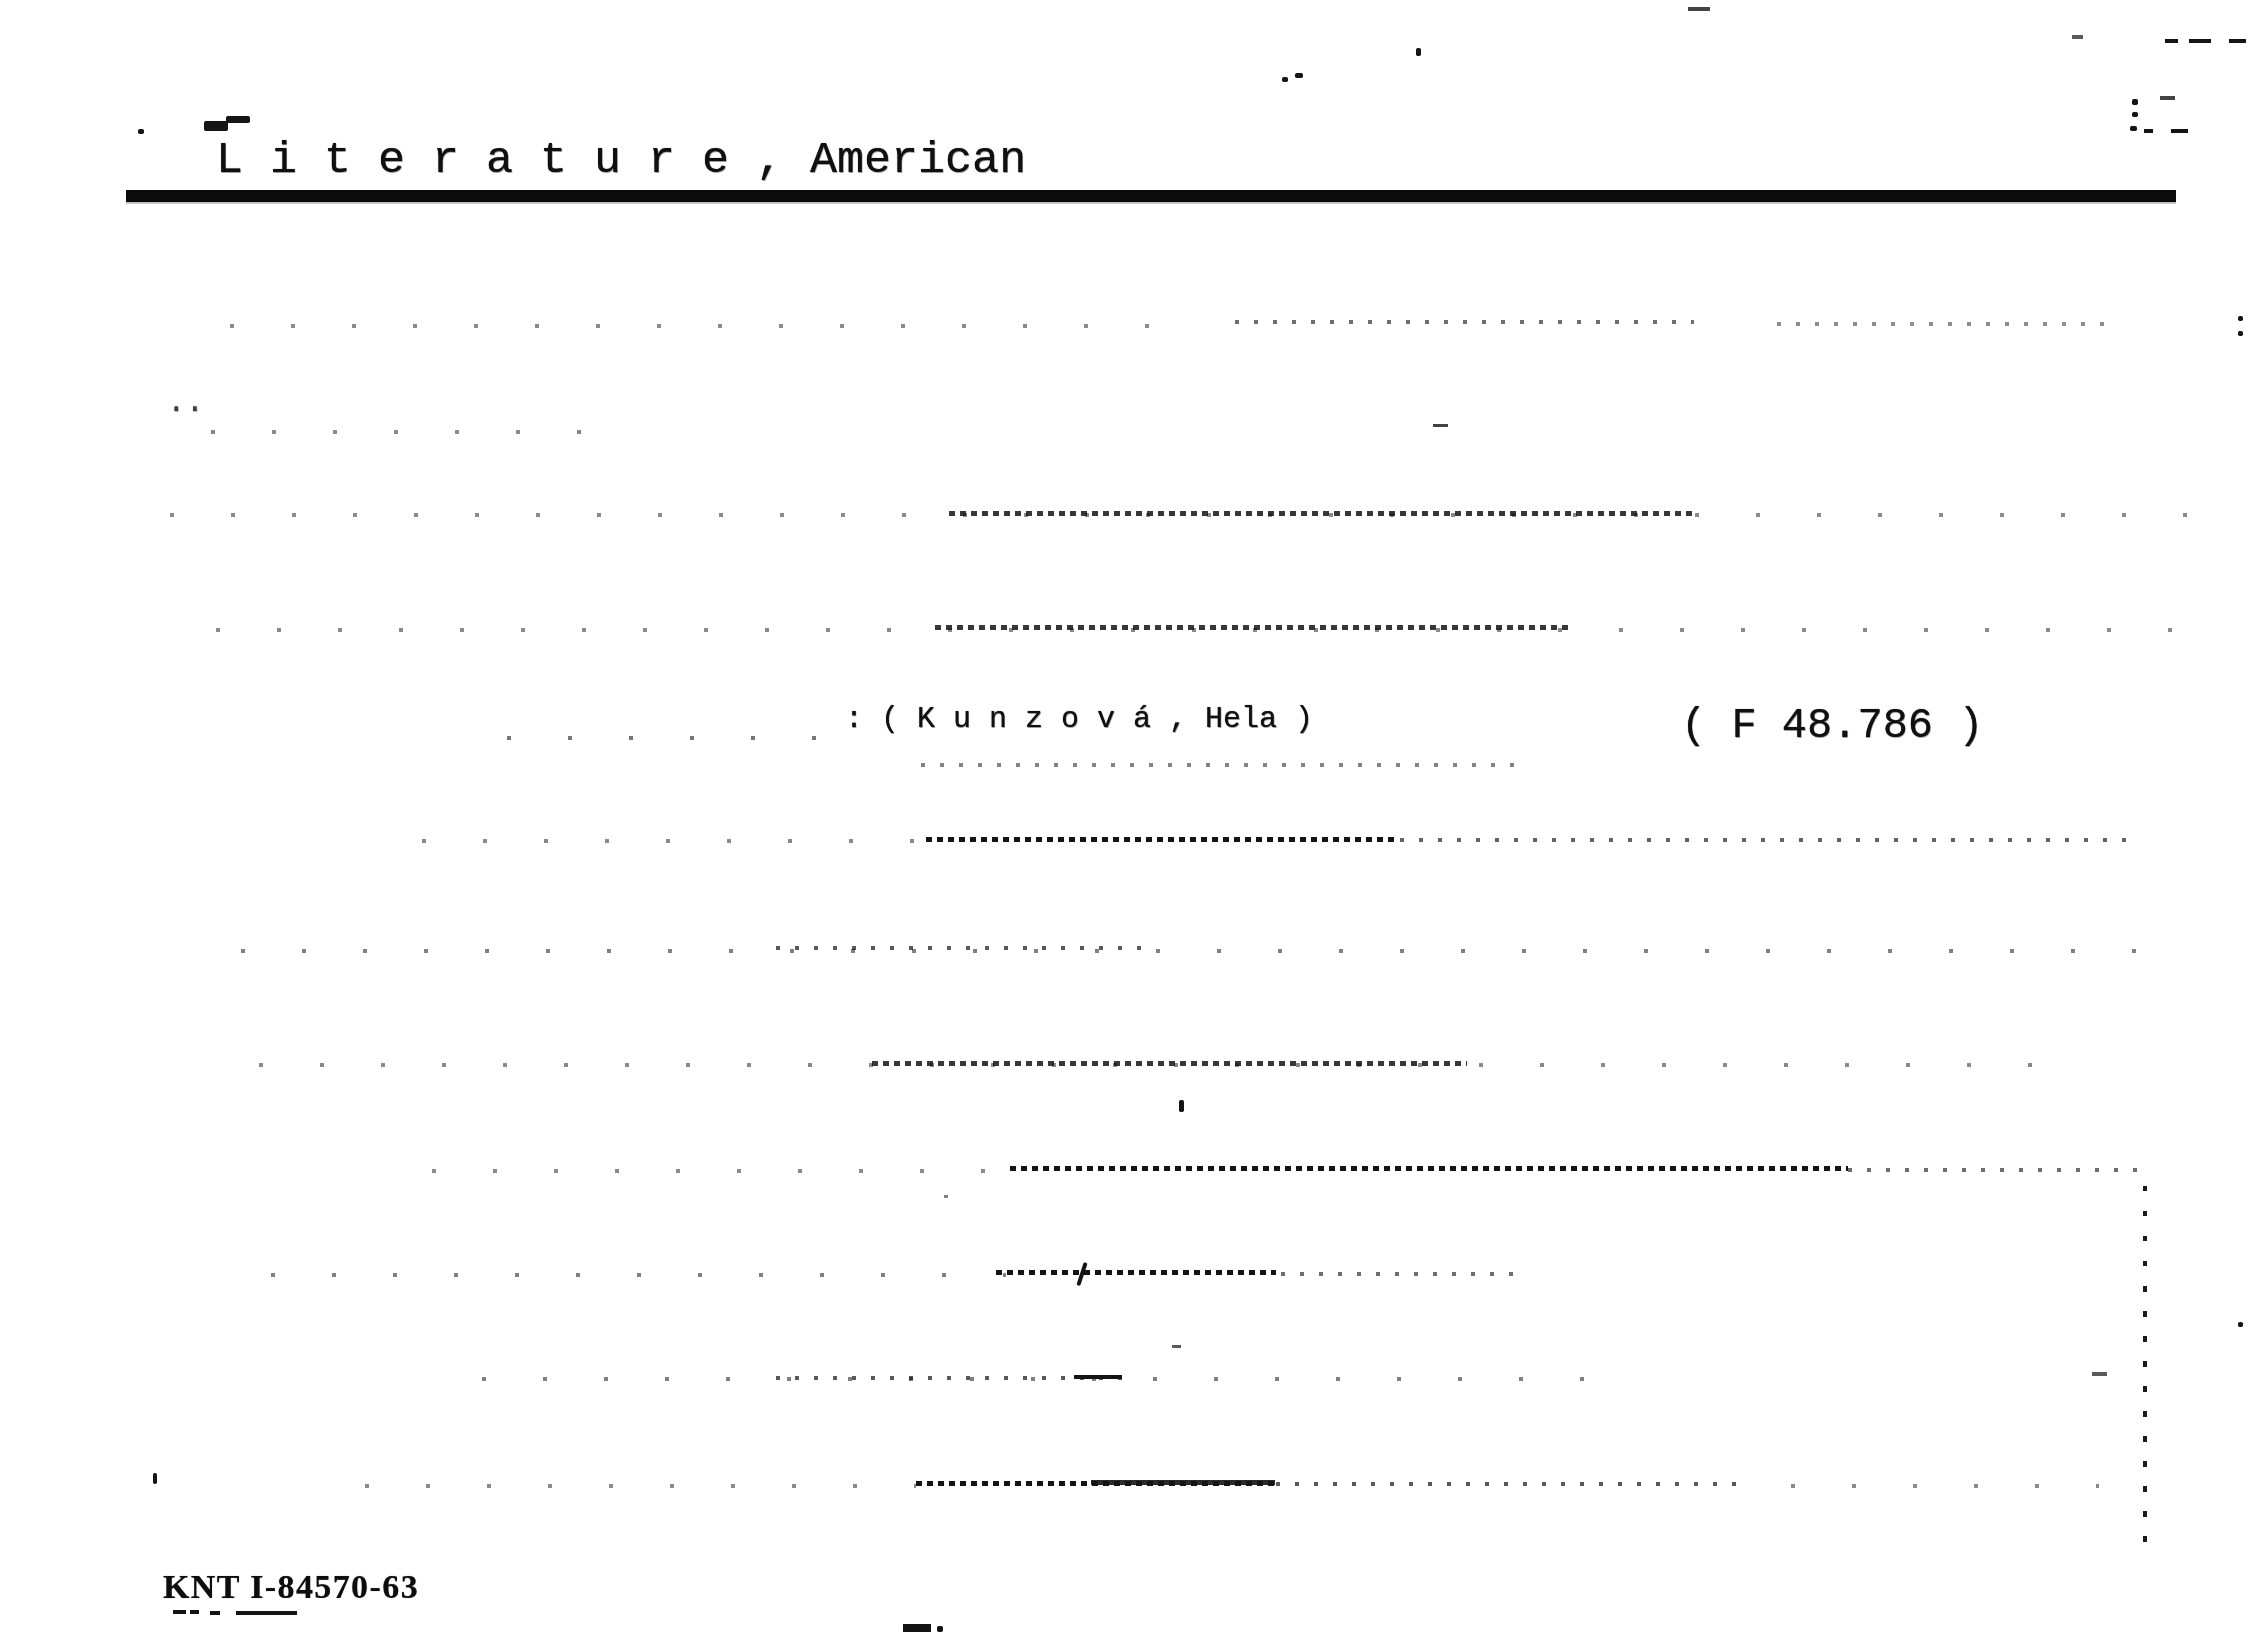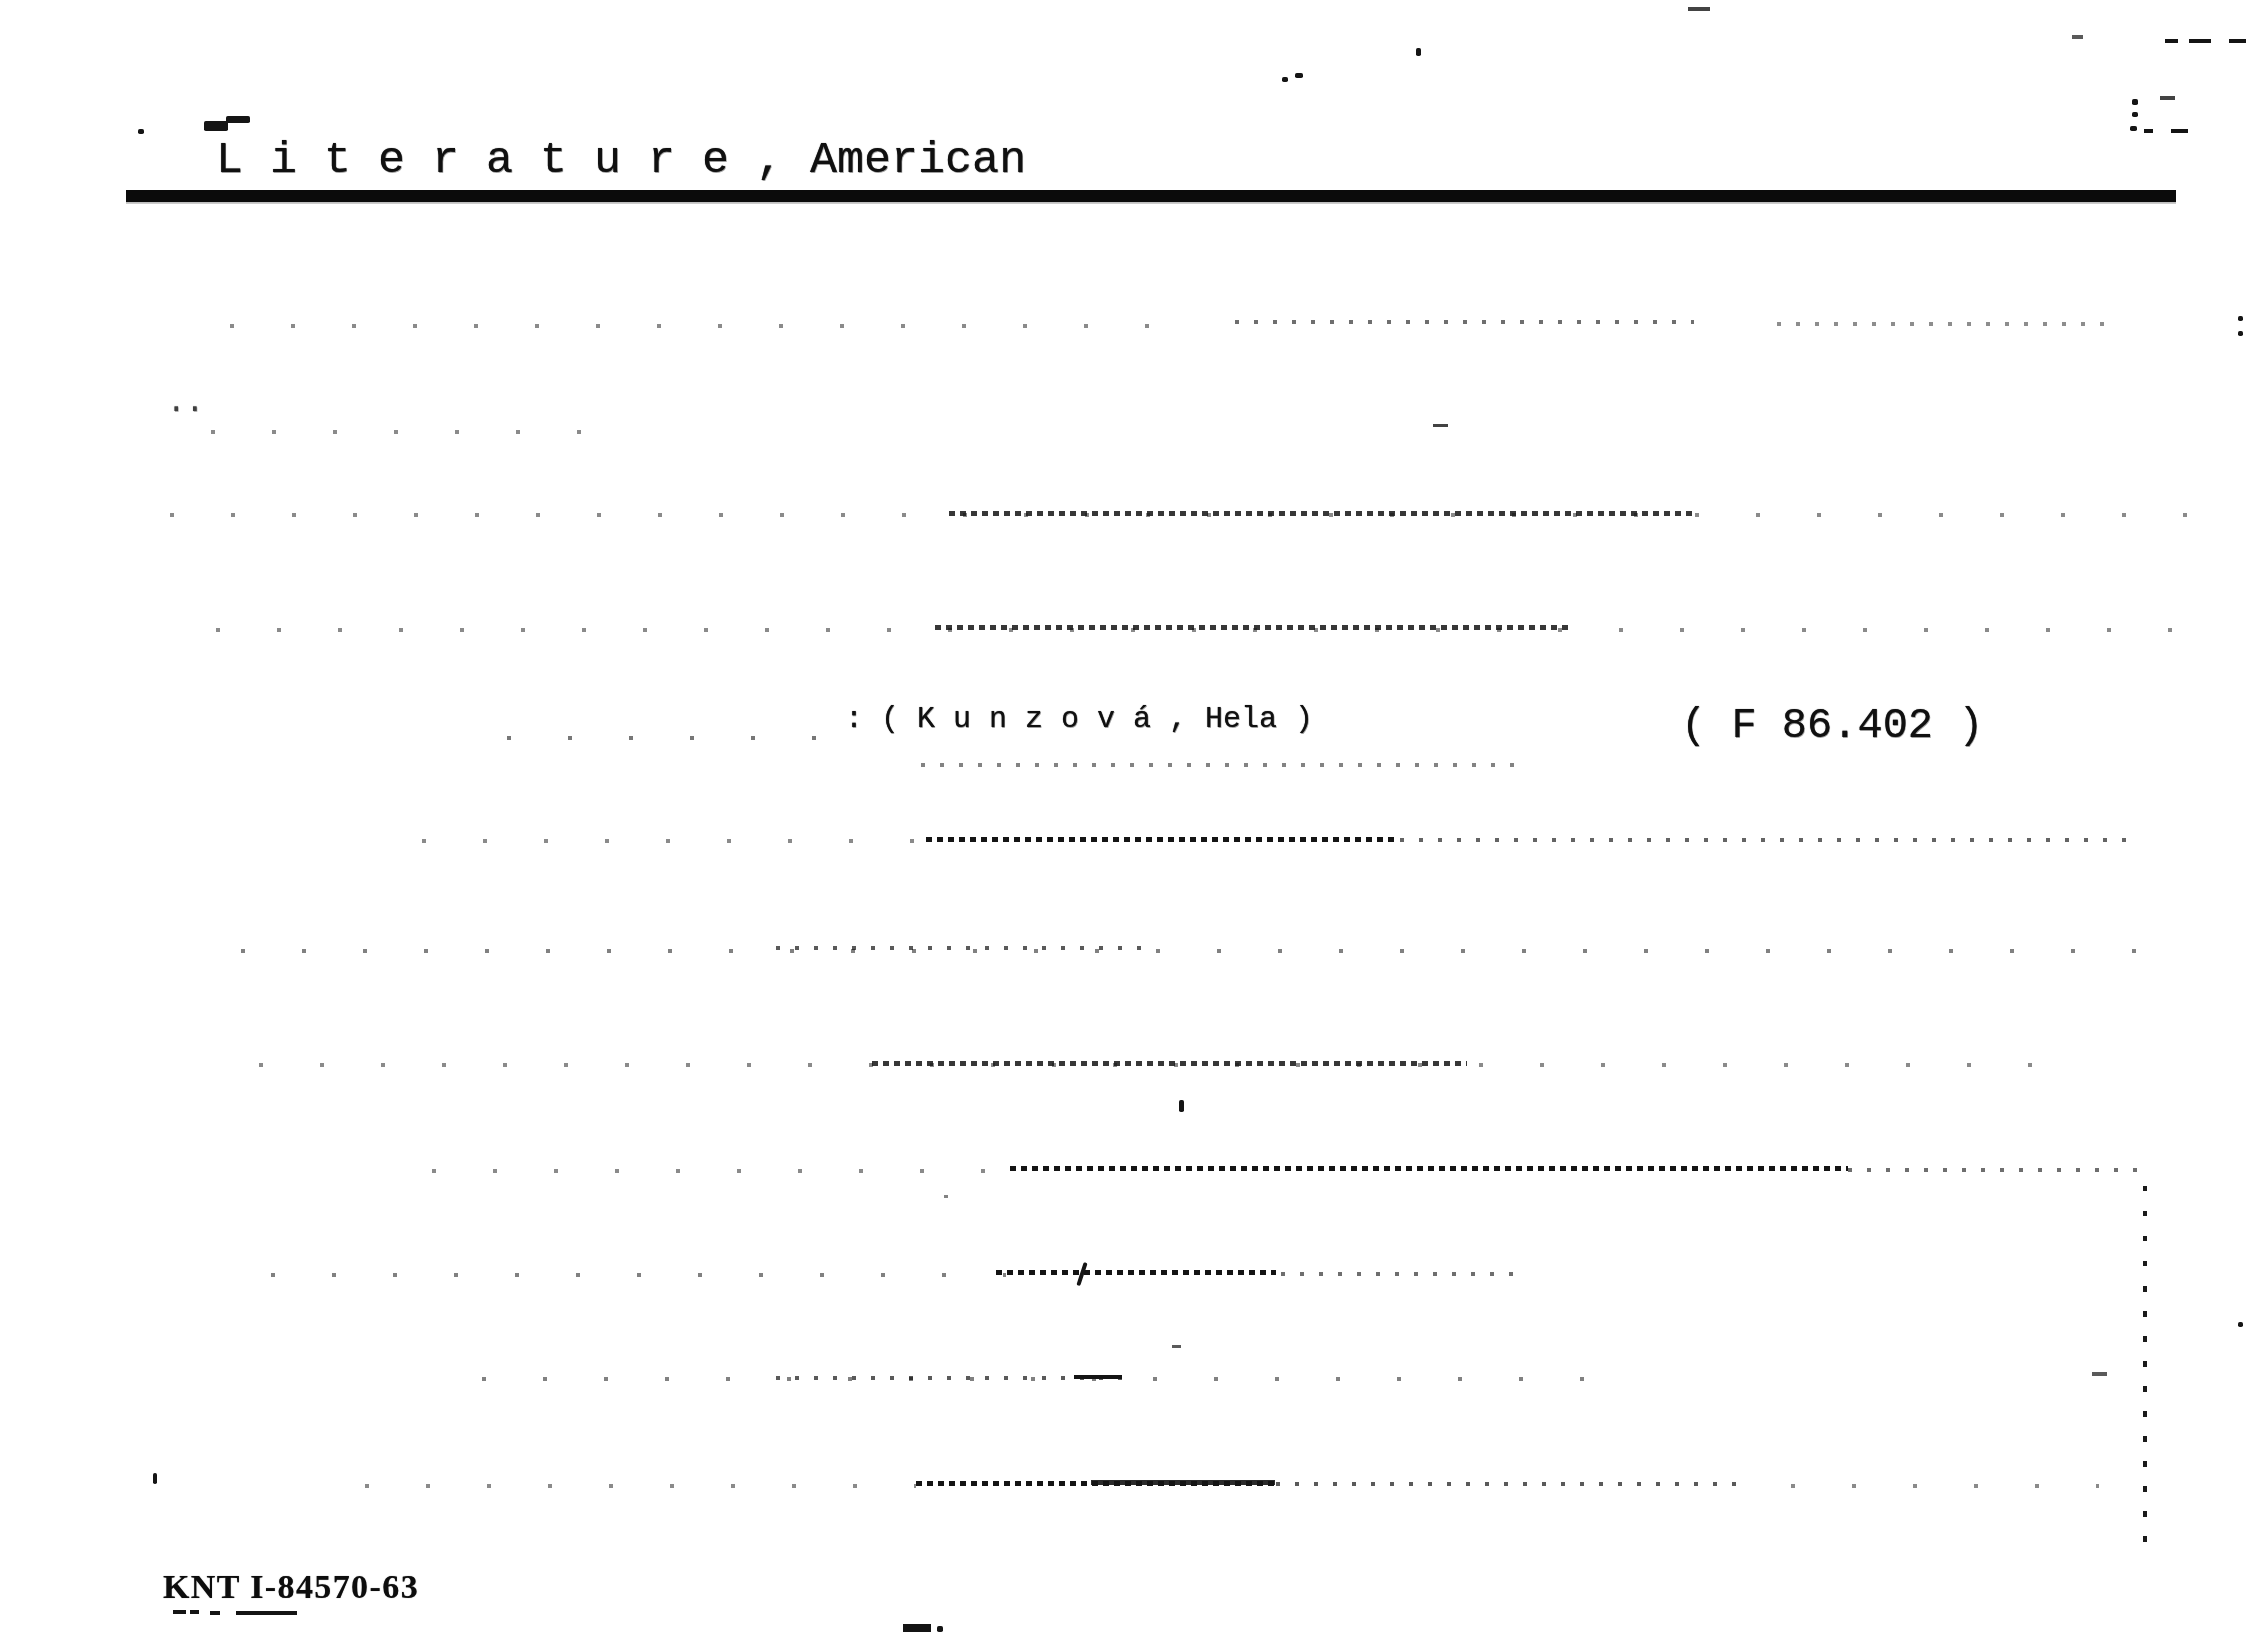--- a/index.html
+++ b/index.html
@@ -50,21 +50,21 @@
 
 <div class="card">
 
   <div class="tw heading">L i t e r a t u r e , American</div>
 
   <div class="rule"></div>
 
   <div class="tw line2lead">..</div>
 
   <div class="tw xref">: ( K u n z o v á , Hela )</div>
-  <div class="tw shelf">( F 86.402 )</div>
+  <div class="tw shelf">( F 48.786 )</div>
 
   <div class="knt">KNT I-84570-63</div>
 
   <div class="art speck" style="left:204px;top:121px;width:24px;height:10px;"></div>
   <div class="art speck" style="left:226px;top:116px;width:24px;height:7.3px;"></div>
   <div class="art speck" style="left:138px;top:129px;width:6.4px;height:4.6px;"></div>
 
   <div class="art solid" style="left:1688px;top:7.3px;width:22px;opacity:.8;"></div>
   <div class="art speck" style="left:1416px;top:48px;width:4.6px;height:8.3px;"></div>
   <div class="art solid" style="left:2072px;top:35px;width:11px;opacity:.7;"></div>

